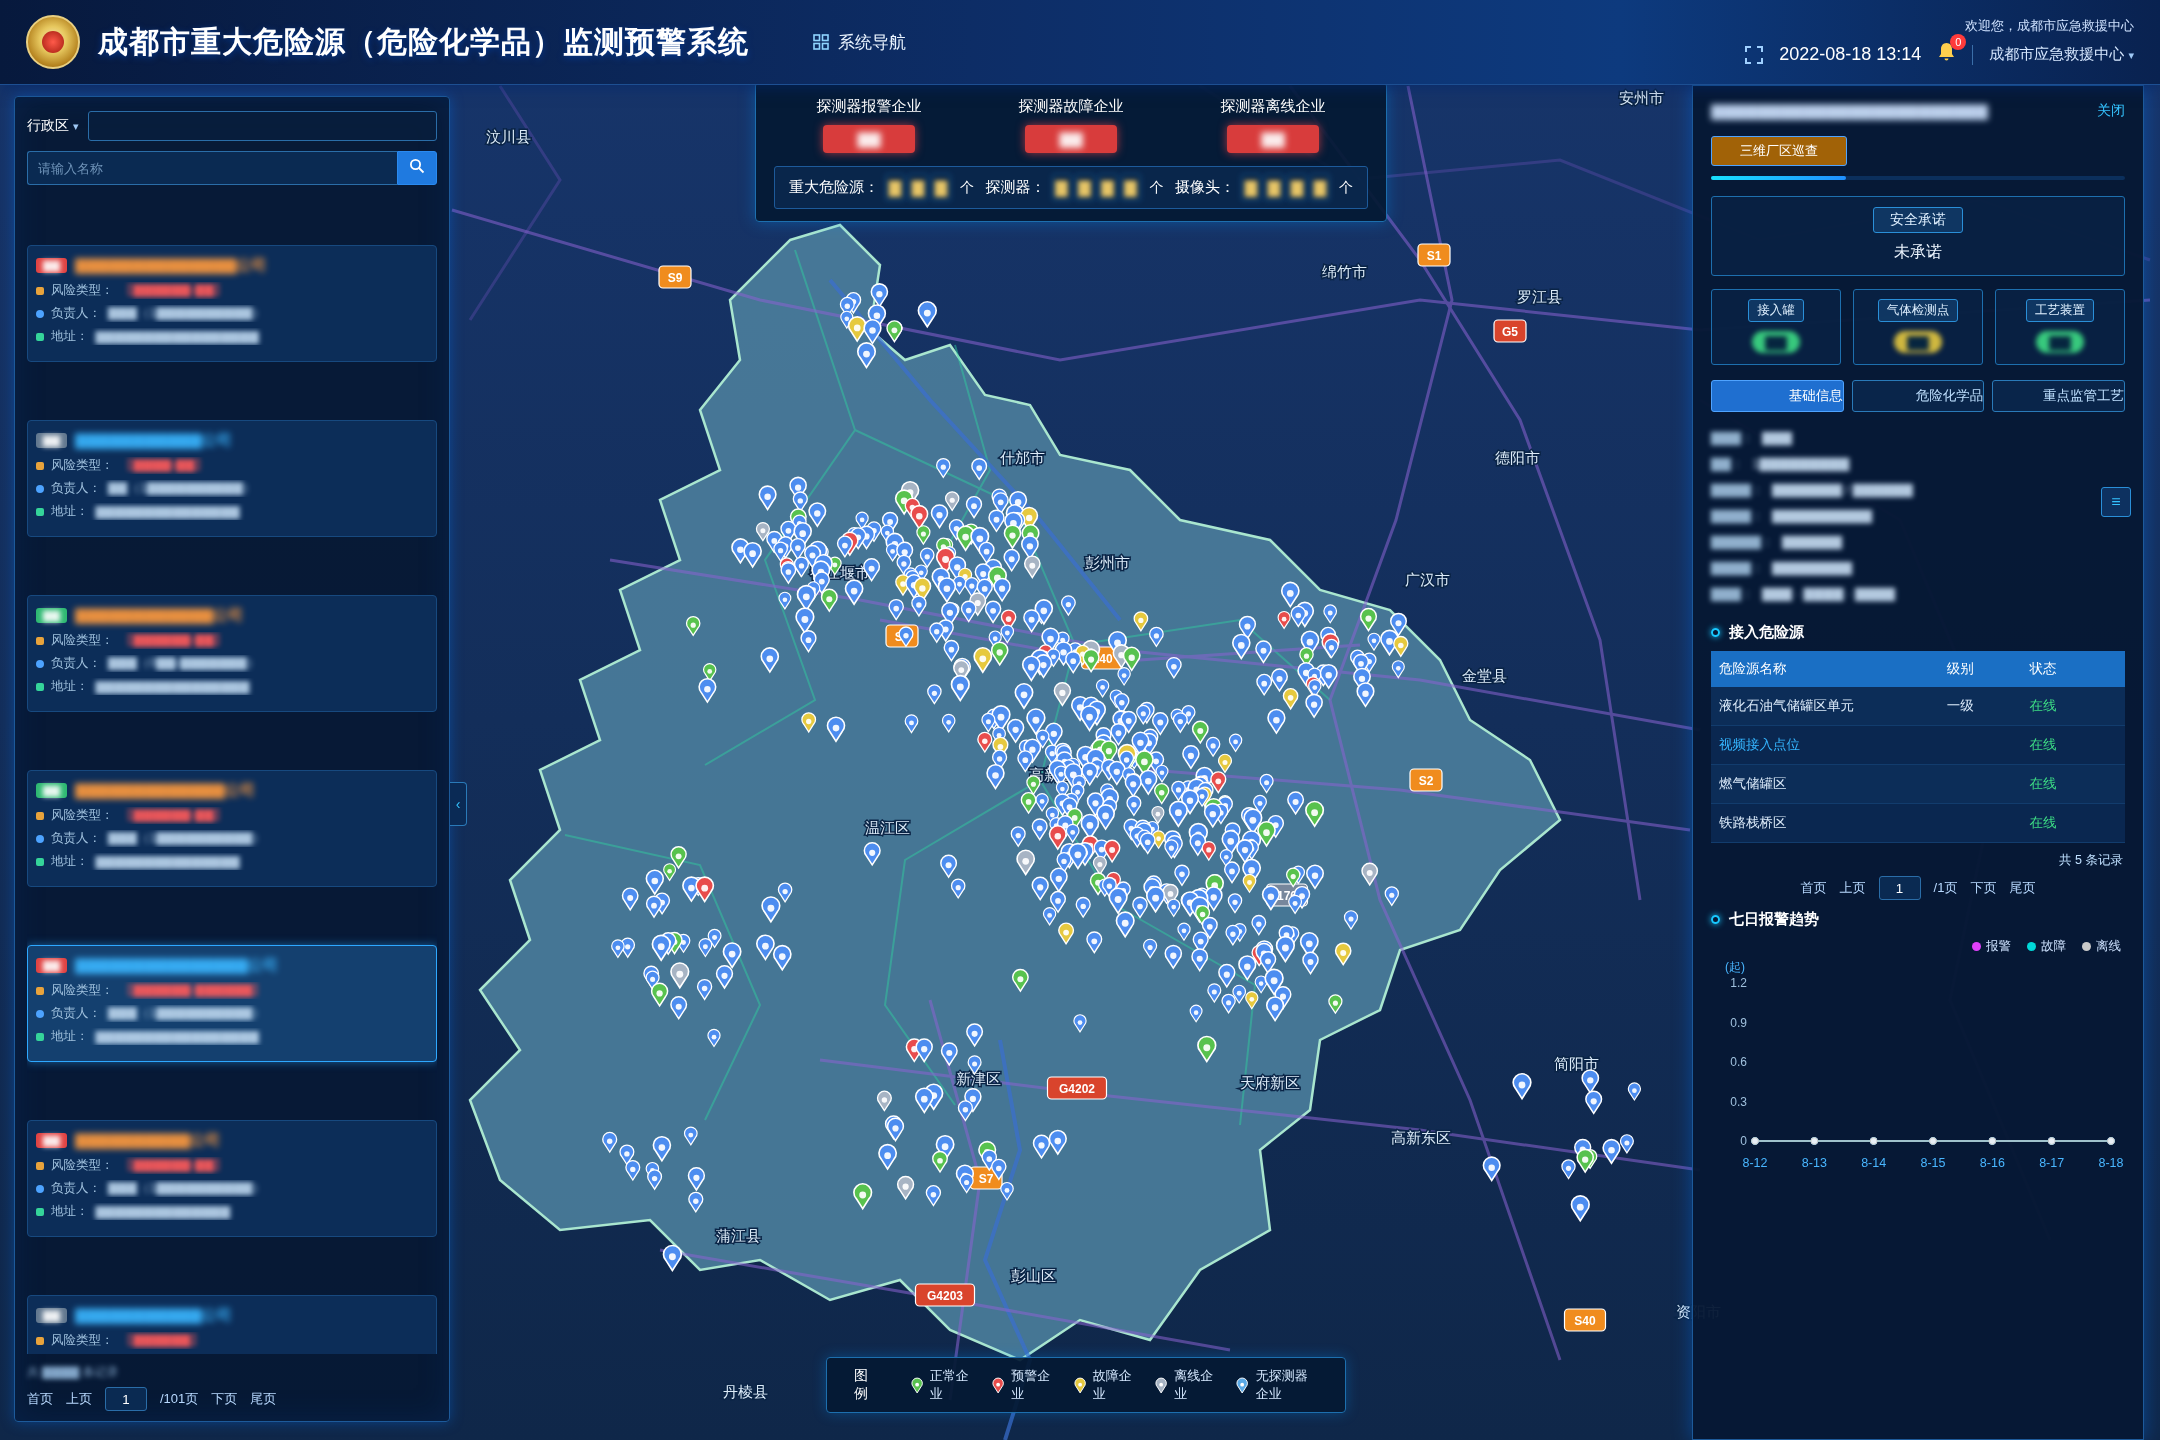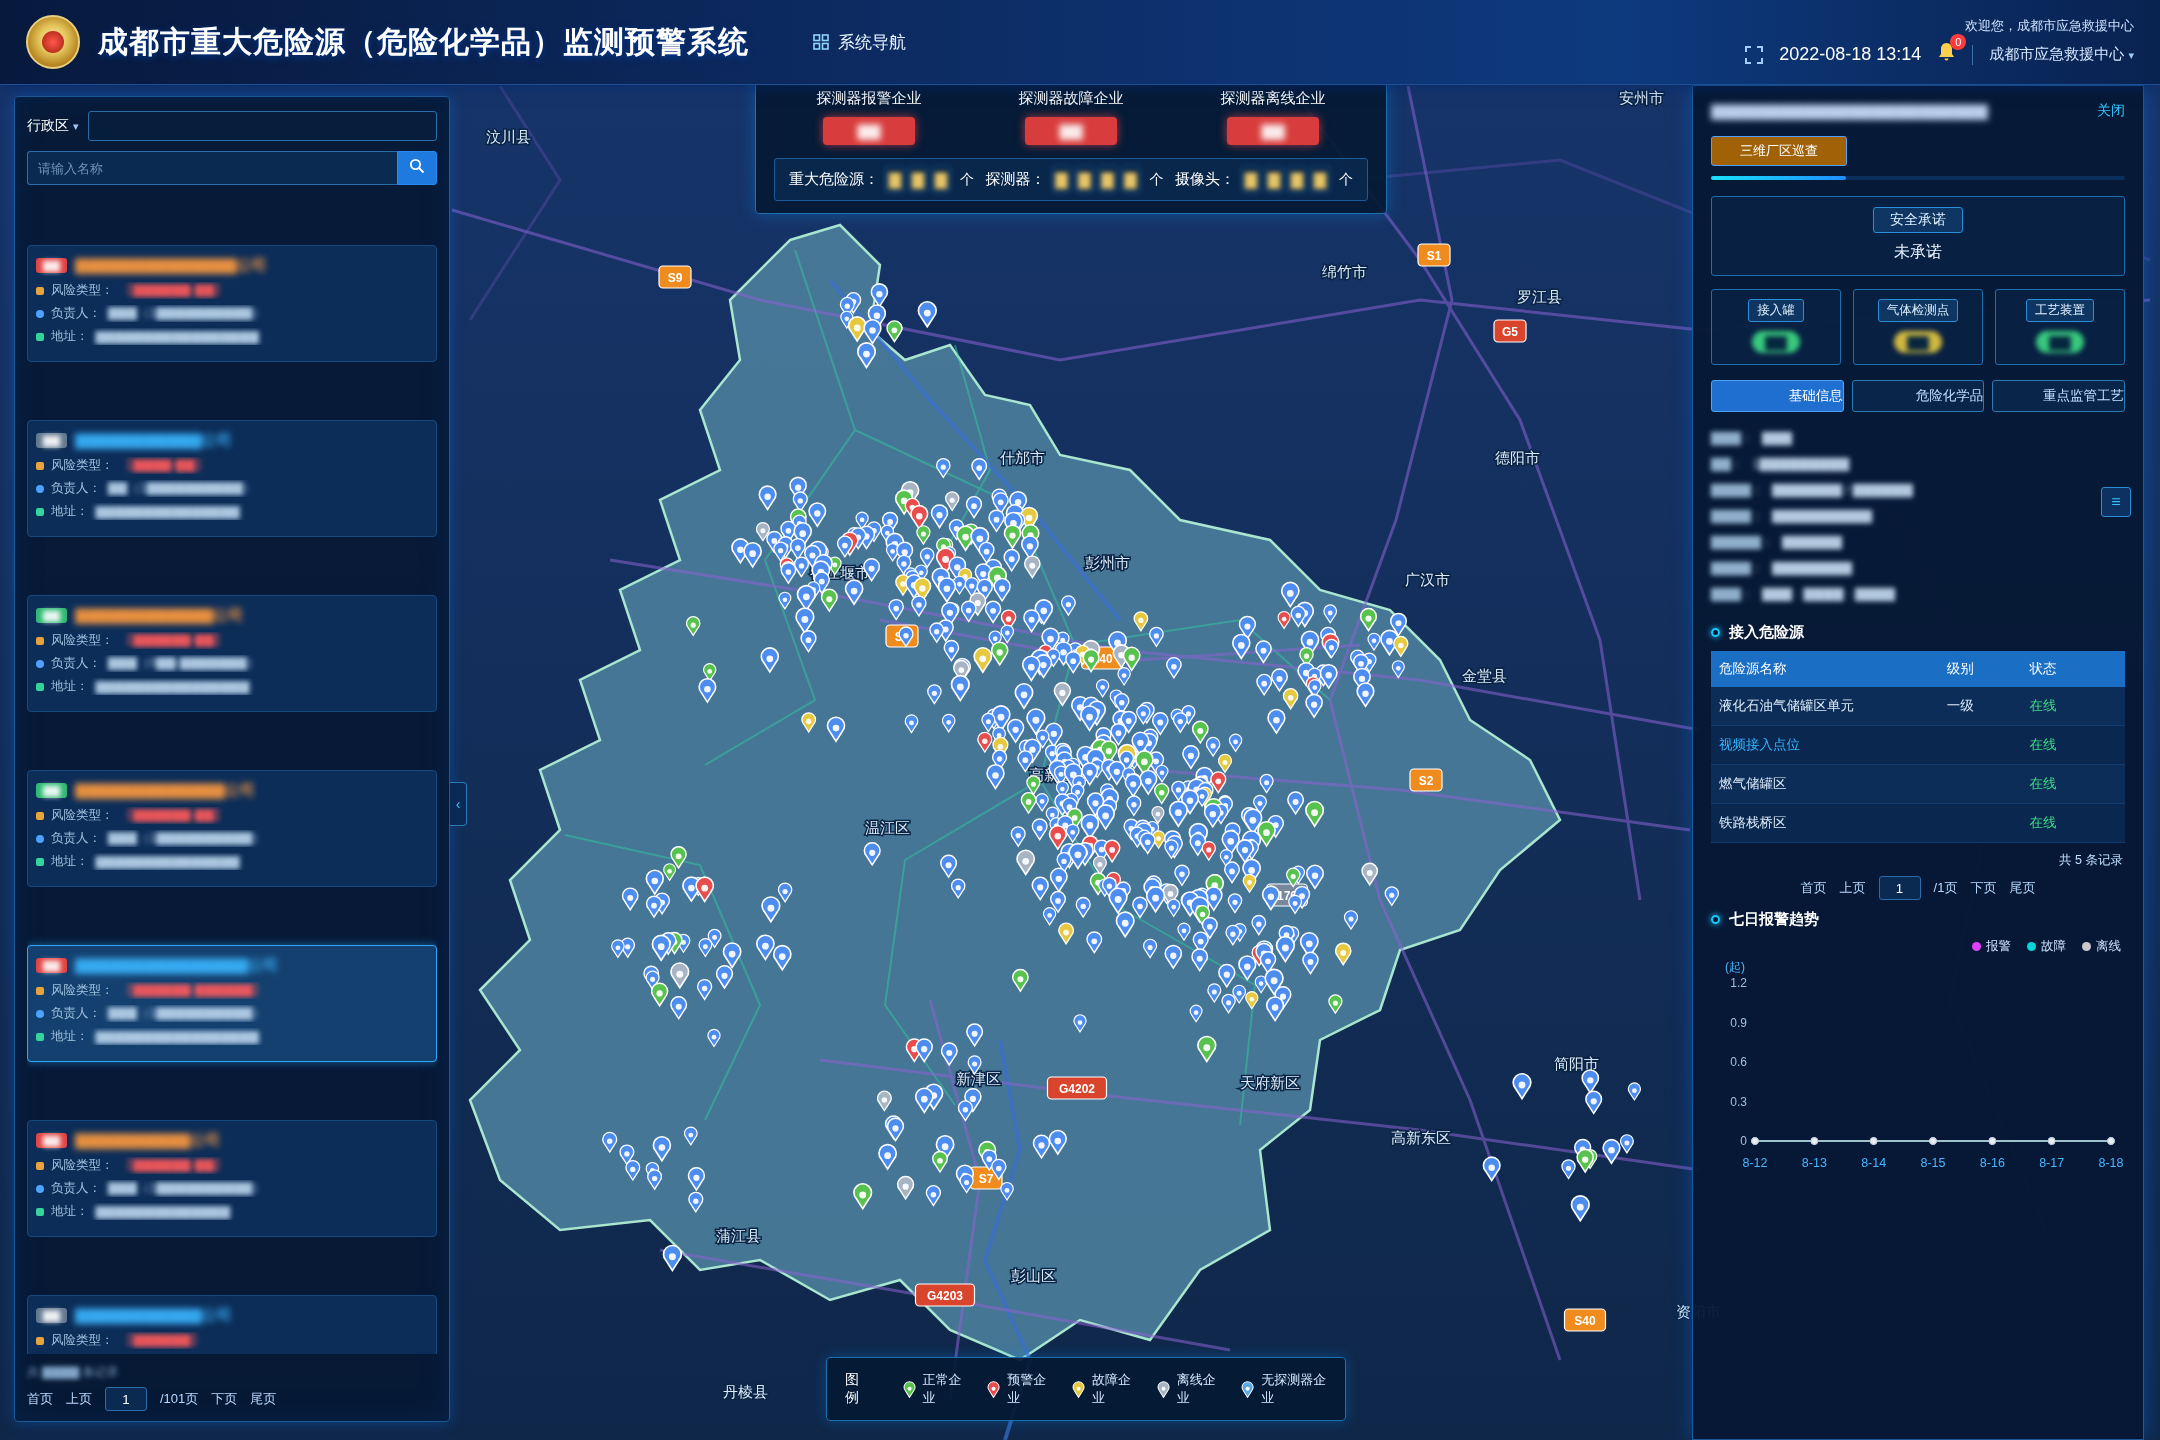--- a/index.html
+++ b/index.html
@@ -78,45 +78,45 @@
   #sb-total { font-size:12px; color:#8fb4d8; margin-bottom:6px; }
   .pag { display:flex; align-items:center; gap:13px; font-size:13px; color:#b8d9ff; }
   .pag .plink { cursor:pointer; }
   .pag input { width:42px; height:24px; background:#0a2a52; border:1px solid #2a6da8; border-radius:3px; color:#fff; text-align:center; font-family:inherit; }
   #collapse-tab { position:absolute; left:450px; top:782px; width:17px; height:44px; z-index:11;
     background:#0a2a55; border:1px solid #2a7ab8; border-left:none; border-radius:0 4px 4px 0;
     color:#35c3ff; display:flex; align-items:center; justify-content:center; font-size:14px; cursor:pointer; }
 
   
   #stats {
-    position:absolute; left:755px; top:74px; width:632px; z-index:10;
+    position:absolute; left:755px; top:82px; width:632px; z-index:10;
     background:rgba(4,26,52,.93); border:1px solid #1d6fae; border-radius:4px;
     box-shadow:0 0 16px rgba(0,150,255,.35); padding:14px 18px 12px;
   }
   #stat-companies { display:flex; justify-content:space-between; }
   .company { width:32%; text-align:center; }
   .co-label { font-size:15px; color:#fff; margin-bottom:9px; }
   .co-pill { width:92px; height:28px; margin:0 auto; background:#d83c3c; border-radius:4px;
     display:flex; align-items:center; justify-content:center; color:#fff; font-weight:bold; font-size:15px;
     box-shadow:0 0 10px rgba(255,70,70,.65); }
   #stat-counters { margin-top:13px; background:rgba(10,40,78,.9); border:1px solid #1d5a9a; border-radius:3px;
     display:flex; justify-content:space-between; align-items:center; padding:7px 14px; }
   .counter { display:flex; align-items:center; gap:6px; }
   .c-label { font-size:15px; color:#fff; }
   .digits { display:flex; gap:3px; }
   .digit { width:20px; height:27px; background:#081f3e; border:1px solid #1d6fae; border-radius:3px;
     color:#ffd76a; font-size:16px; font-weight:bold; display:flex; align-items:center; justify-content:center; }
   .c-unit { font-size:14px; color:#fff; margin-left:3px; }
 
   
   #legend {
-    position:absolute; left:826px; top:1357px; width:520px; height:64px; z-index:10;
+    position:absolute; left:826px; top:1357px; width:520px; height:56px; z-index:10;
     background:rgba(4,26,52,.93); border:1px solid #1d6fae; border-radius:4px;
     box-shadow:0 0 14px rgba(0,150,255,.3);
-    display:flex; align-items:center; padding:0 18px; gap:32px;
+    display:flex; align-items:center; padding:0 27px; gap:32px;
   }
   #legend-title { font-size:14px; color:#fff; }
   .lg-item { display:flex; align-items:center; gap:6px; font-size:13px; color:#d6e9ff; }
 
   
   #detail {
     position:absolute; left:1692px; top:85px; width:452px; bottom:0; z-index:10;
     background:rgba(6,24,52,.96); border:1px solid #1d5a9a;
     box-shadow:0 0 18px rgba(0,120,255,.4); padding:16px 18px; overflow:hidden;
   }

